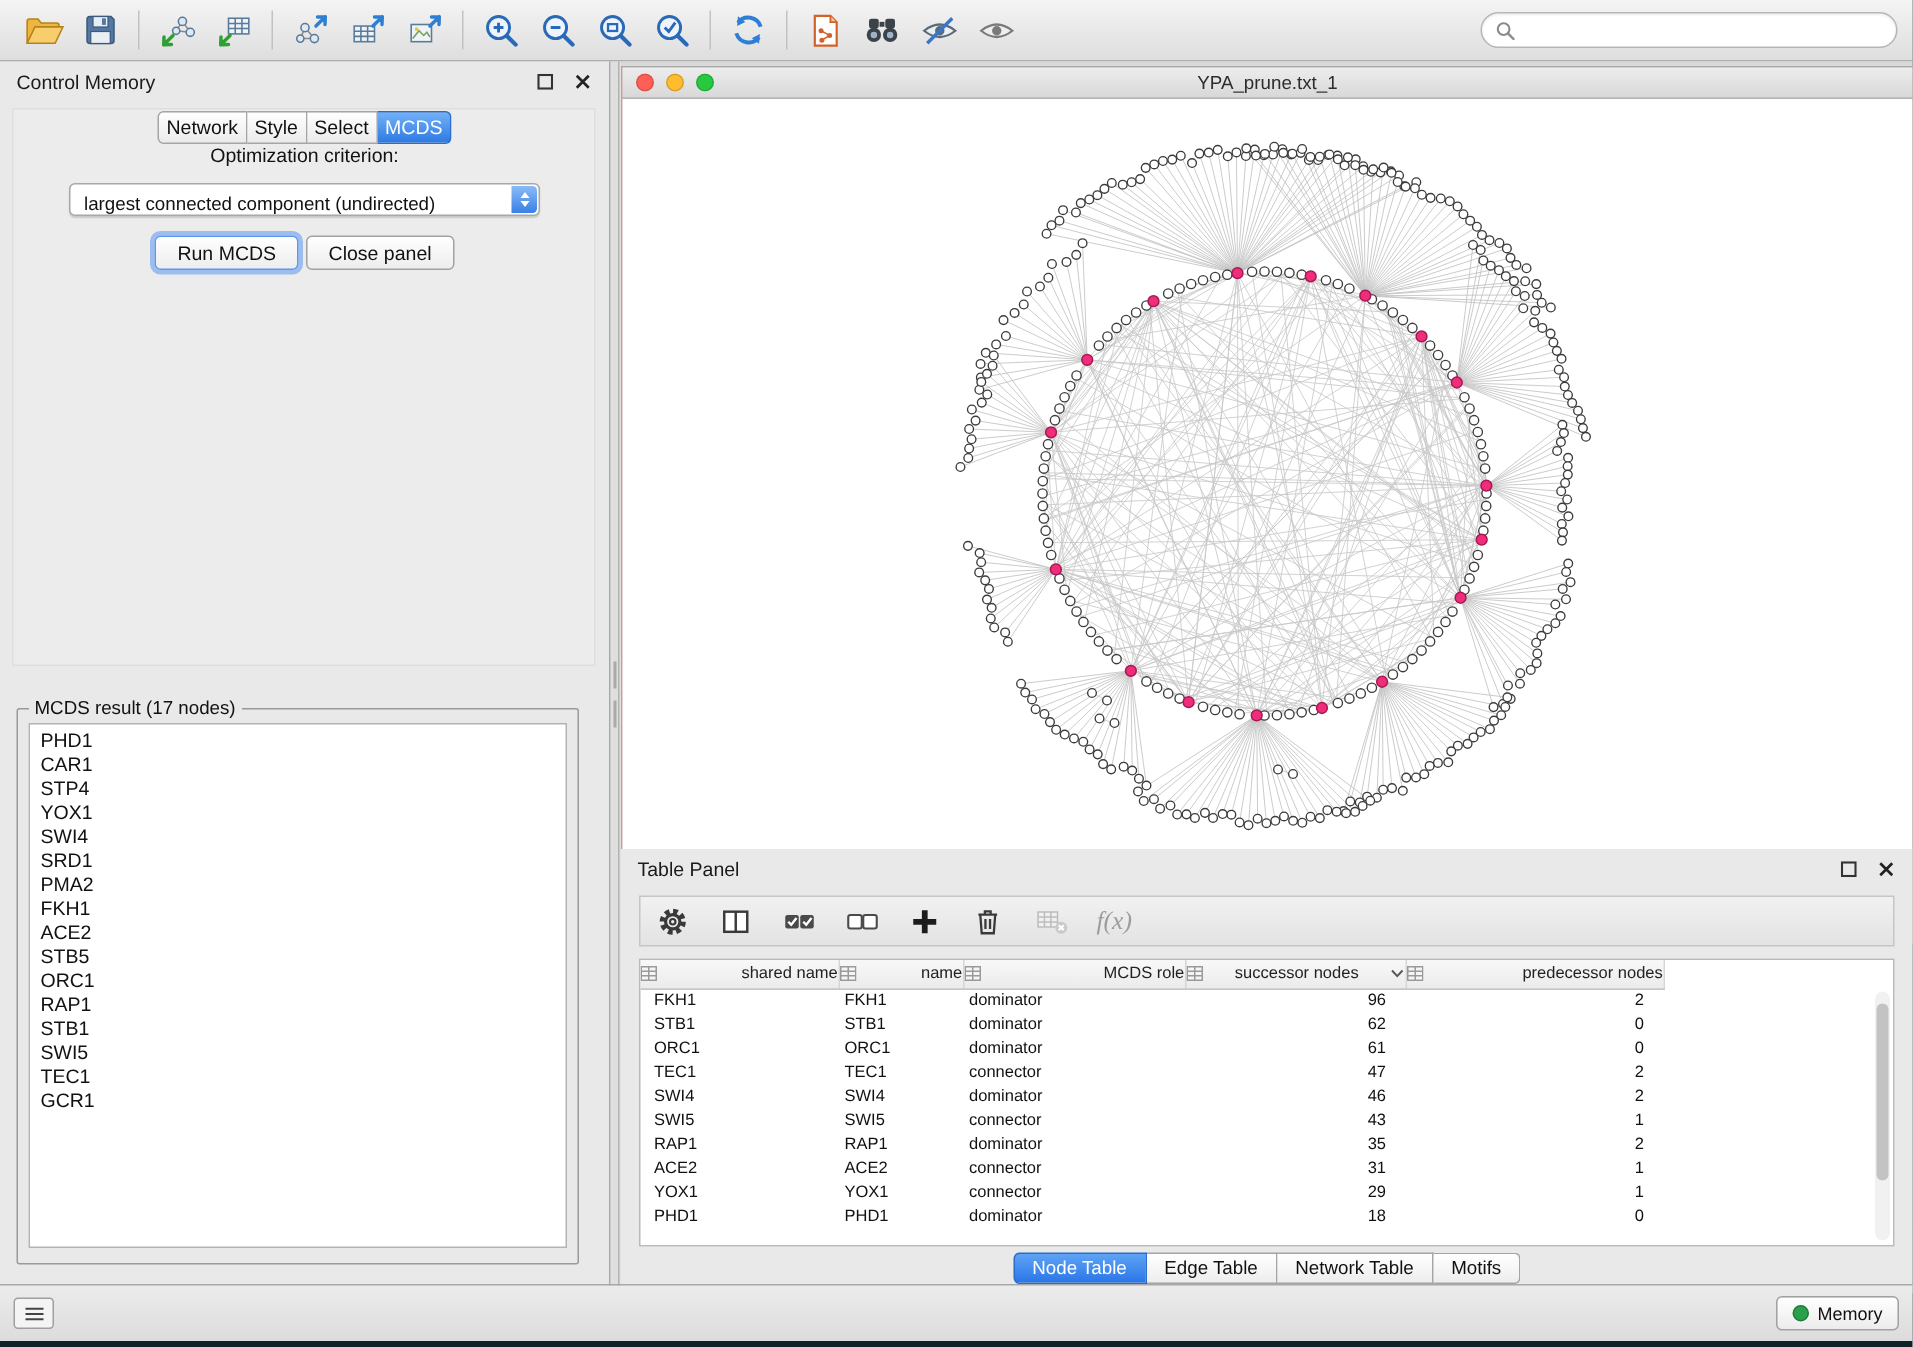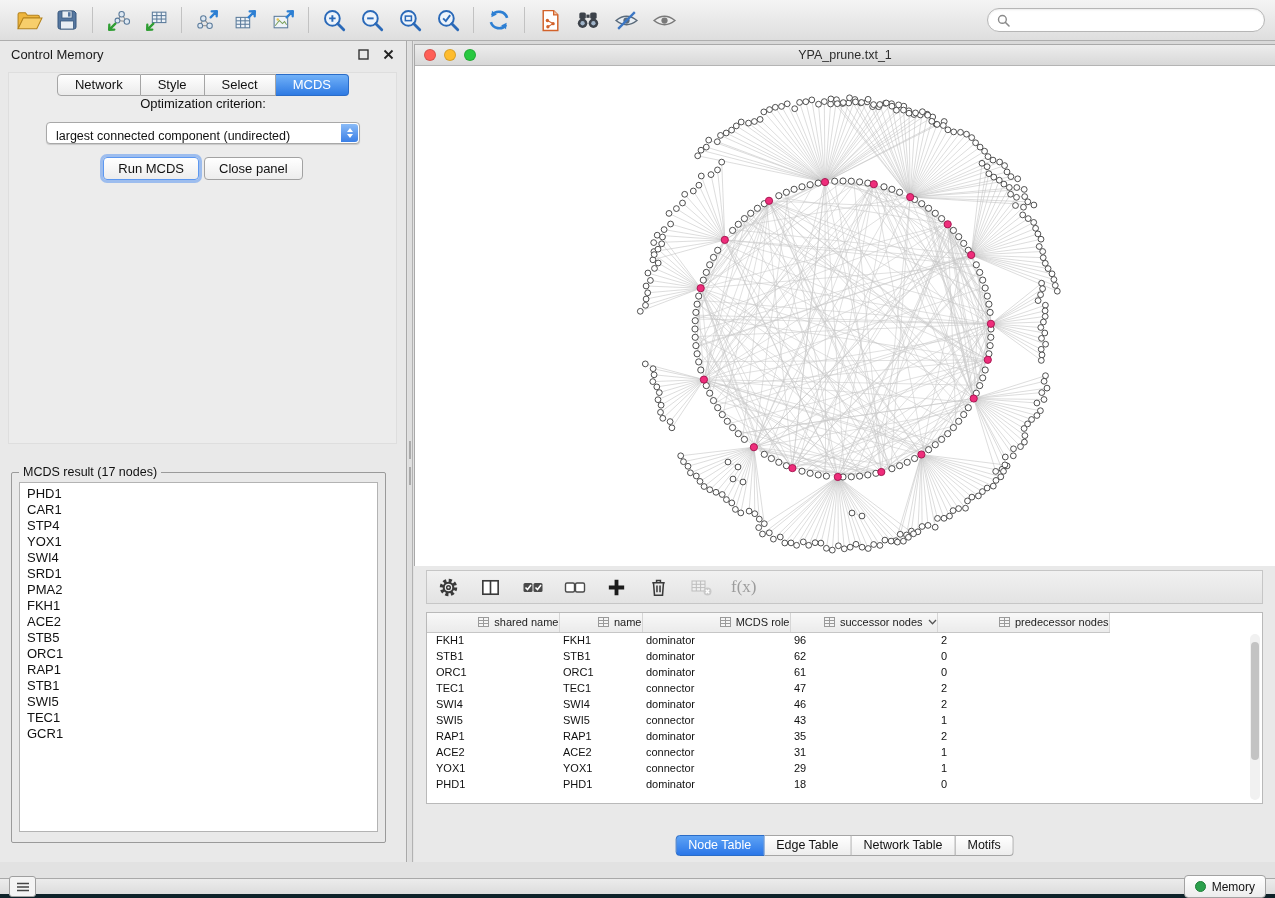--- a/index.html
+++ b/index.html
@@ -14,21 +14,21 @@
 .search-box{margin-left:auto;width:278px;height:24px;border:1px solid #b6b6b6;border-radius:12px;background:#fff;display:flex;align-items:center;padding:0 9px;gap:6px;box-shadow:inset 0 1px 2px rgba(0,0,0,.08)}
 .search-box input{border:none;outline:none;flex:1;font-size:12px;font-family:"Liberation Sans",sans-serif;background:transparent;color:#222}
 
 
 #control-panel{position:absolute;top:41px;left:0;width:407px;bottom:32px;background:#e9e9e9;border-right:1px solid #a9a9a9}
 .phead{height:27px;display:flex;align-items:center;padding:0 11px;font-size:13px;color:#1a1a1a}
 .wctrl{margin-left:auto;display:flex;gap:12px;align-items:center}
 .wbtn{width:13px;height:13px;display:flex;align-items:center;justify-content:center}
 .cp-body{position:absolute;left:8px;right:9px;top:31px;height:372px;background:#ececec;border:1px solid #dedede}
 .cp-tabs{display:flex;justify-content:center;margin-top:6px;position:relative;z-index:2}
-.cp-tab{font-size:13px;line-height:20px;padding:0 17px;background:linear-gradient(#ffffff,#ebebeb);border:1px solid #a5a5a5;border-left-width:0;color:#111}
+.cp-tab{font-size:13px;line-height:20px;padding:0 5px;background:linear-gradient(#ffffff,#ebebeb);border:1px solid #a5a5a5;border-left-width:0;color:#111}
 .cp-tab:first-child{border-left-width:1px;border-radius:4px 0 0 4px}
 .cp-tab:last-child{border-radius:0 4px 4px 0}
 .cp-tab.sel{background:linear-gradient(#71b1f8,#2e7ae3);border-color:#2a6cc7;color:#fff}
 .opt-label{text-align:center;font-size:13px;color:#111;position:relative;z-index:2}
 .combo{margin:11px auto 0;width:314px;height:22px;border:1px solid #a8a8a8;border-radius:4px;background:#fff;display:flex;align-items:flex-end;position:relative;padding:0 24px 0 9px;font-size:12.5px;color:#111;box-shadow:0 1px 1px rgba(0,0,0,.15);z-index:2}
 .combo .val{white-space:nowrap;overflow:hidden}
 .stepper{position:absolute;right:1px;top:1px;bottom:1px;width:17px;border-radius:0 3px 3px 0;background:linear-gradient(#8abbf7,#3a7fe6);display:flex;flex-direction:column;align-items:center;justify-content:center;gap:2px}
 .arr-up{width:0;height:0;border-left:3.5px solid transparent;border-right:3.5px solid transparent;border-bottom:4px solid #fff}
 .arr-dn{width:0;height:0;border-left:3.5px solid transparent;border-right:3.5px solid transparent;border-top:4px solid #fff}
 .btn-row{display:flex;justify-content:center;gap:5px;margin-top:13px;position:relative;z-index:2}
@@ -48,38 +48,38 @@
 #net-window{position:absolute;left:414px;top:44px;right:0;height:586px;background:#fca5a5;border:1px solid #a9a9a9;border-right:none}
 .net-titlebar{height:21px;background:linear-gradient(#ededed,#d8d8d8);border-bottom:1px solid #b4b4b4;position:relative;display:flex;align-items:center;justify-content:center;font-size:12.5px;color:#2d2d2d}
 .lights{position:absolute;left:9px;top:4px;display:flex;gap:8px}
 .light{width:12px;height:12px;border-radius:50%;border:1px solid rgba(0,0,0,.15)}
 .net-canvas{position:absolute;top:21px;left:0;right:0;bottom:0;background:#fff}
 
 
 #table-panel{position:absolute;left:414px;top:566px;right:0;bottom:32px;background:#e9e9e9}
 .tp-toolbar{margin:4px 12px 0;height:34px;background:linear-gradient(#f1f1f1,#e3e3e3);border:1px solid #c6c6c6;display:flex;align-items:center;padding:0 8px;gap:15px}
 .ticon{width:27px;height:27px;display:flex;align-items:center;justify-content:center}
-.fx{font-family:"Liberation Serif",serif;font-size:17px;color:#9c9c9c;padding-left:2px}
+.fx{font-family:"Liberation Serif",serif;font-style:italic;font-size:17px;color:#9c9c9c;padding-left:2px}
 .table-wrap{margin:8px 12px 0;background:#fff;border:1px solid #b9b9b9;height:192px;position:relative;overflow:hidden}
 #node-table{border-collapse:collapse;table-layout:fixed;width:682px;font-size:11px}
 #node-table th{height:19px;background:linear-gradient(#f8f8f8,#ebebeb);border-right:1px solid #d6d6d6;border-bottom:1px solid #c6c6c6;font-weight:normal;color:#222;padding:0}
-.hwrap{display:flex;align-items:center;justify-content:flex-end;gap:5px}
+.hwrap{display:flex;align-items:center;justify-content:space-between;gap:5px}
 #node-table td{height:16px;padding:0 4px;color:#111;white-space:nowrap;overflow:hidden}
 #node-table td:first-child{padding-left:9px}
-#node-table td.num{text-align:left;padding-right:13px}
+#node-table td.num{text-align:right;padding-right:13px}
 .vscroll{position:absolute;right:2px;top:21px;bottom:3px;width:10px;background:#f1f1f1;border-radius:5px}
 .vthumb{position:absolute;left:1px;right:1px;top:8px;height:118px;background:#c3c3c3;border-radius:4px}
 .tp-tabs{position:absolute;bottom:6px;left:50%;transform:translateX(-50%);display:flex}
 .tp-tab{font-size:12.5px;line-height:19px;padding:0 12px;background:linear-gradient(#fff,#ededed);border:1px solid #a5a5a5;border-left-width:0;color:#111}
 .tp-tab:first-child{border-left-width:1px;border-radius:4px 0 0 4px}
 .tp-tab:last-child{border-radius:0 4px 4px 0}
 .tp-tab.sel{background:linear-gradient(#5ea3f5,#2a76e8);color:#fff;border-color:#2a6cc7}
 
 
-#status-bar{position:absolute;left:0;right:0;bottom:0;height:16px;background:linear-gradient(#ececec,#dcdcdc);border-top:1px solid #a9a9a9;display:flex;align-items:center;padding:0 9px}
+#status-bar{position:absolute;left:0;right:0;bottom:0;height:38px;background:linear-gradient(#ececec,#dcdcdc);border-top:1px solid #a9a9a9;display:flex;align-items:center;padding:0 9px}
 .menu-btn{width:27px;height:21px;border:1px solid #9f9f9f;border-radius:3px;background:#f4f4f4;display:flex;align-items:center;justify-content:center}
 .memory-btn{margin-left:auto;height:23px;border:1px solid #a2a2a2;border-radius:4px;background:linear-gradient(#fff,#ececec);display:flex;align-items:center;gap:6px;padding:0 10px;font-size:12px;color:#111}
 .dot{width:11px;height:11px;border-radius:50%;background:#2ba04c;border:1px solid #1f7d38}
 </style>
 </head>
 <body>
 
 <div id="app">
 
   <div id="toolbar">
@@ -1204,20 +1204,35 @@
             <circle cx="532.7" cy="158.3" r="3.6" fill="#ef2d7b" stroke="#a81953" stroke-width="1"></circle>
             <circle cx="572.8" cy="293.8" r="3.6" fill="#ef2d7b" stroke="#a81953" stroke-width="1"></circle>
             <circle cx="466.3" cy="406.0" r="3.6" fill="#ef2d7b" stroke="#a81953" stroke-width="1"></circle>
             <circle cx="377.4" cy="402.1" r="3.6" fill="#ef2d7b" stroke="#a81953" stroke-width="1"></circle>
           </g>
         </svg>
     </div>
   </div>
 
   <div id="table-panel">
+    <div class="phead">
+      <span>Table Panel</span>
+      <div class="wctrl">
+        <div class="wbtn">
+            <svg width="11" height="11">
+              <rect x="1" y="1" width="9" height="9" fill="none" stroke="#333" stroke-width="1.4"></rect>
+            </svg>
+          </div>
+        <div class="wbtn">
+            <svg width="11" height="11">
+              <path d="M1.5 1.5 L9.5 9.5 M9.5 1.5 L1.5 9.5" stroke="#222" stroke-width="1.8"></path>
+            </svg>
+          </div>
+      </div>
+    </div>
     <div class="tp-toolbar">
       <div class="ticon">
           <svg viewBox="0 0 24 24" width="23" height="23">
             <circle cx="12" cy="12" r="7" fill="none" stroke="#3a3a3a" stroke-width="4.2" stroke-dasharray="3.1 2.4"></circle>
             <circle cx="12" cy="12" r="5" fill="none" stroke="#3a3a3a" stroke-width="2.2"></circle>
             <circle cx="12" cy="12" r="1.9" fill="none" stroke="#3a3a3a" stroke-width="1.5"></circle>
           </svg>
         </div>
       <div class="ticon">
           <svg viewBox="0 0 24 24" width="23" height="23">

